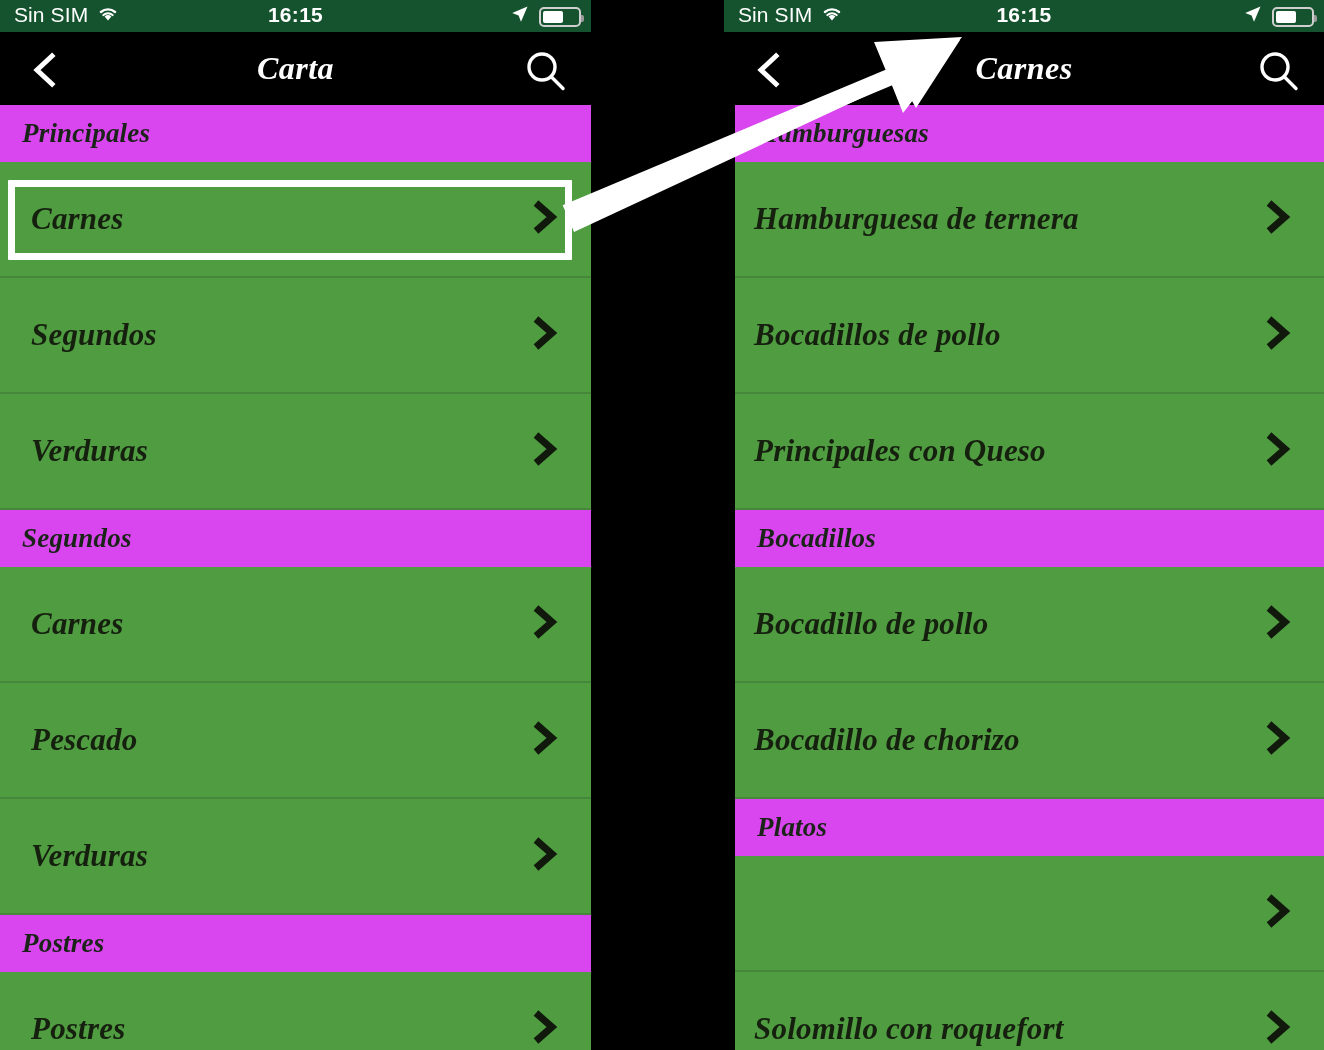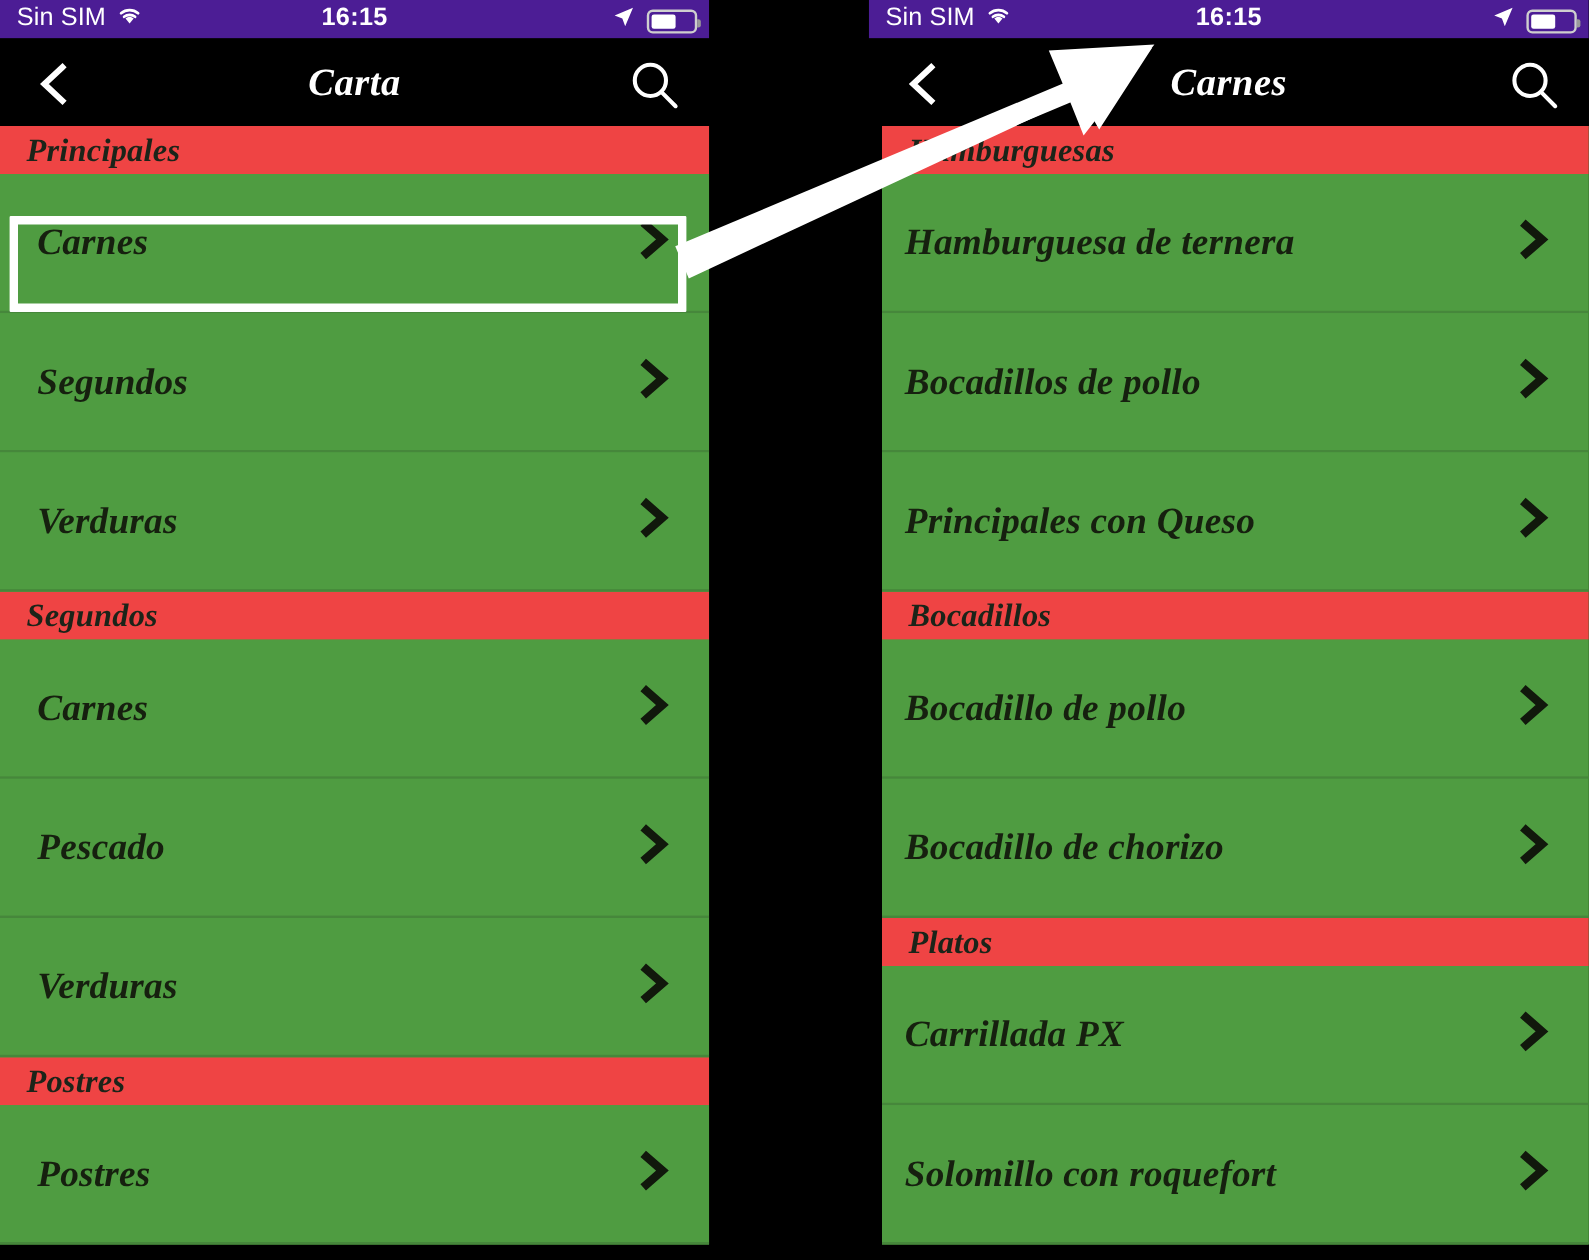--- a/index.html
+++ b/index.html
@@ -23,21 +23,21 @@
     background: #000;
     overflow: hidden;
   }
   #screen-left  { left: 0px;   width: 591px; }
   #screen-right { left: 724px; width: 600px; }
 
   
   .statusbar {
     position: relative;
     height: 32px;
-    background: #4c1d95;
+    background: #14532d;
     color: #fff;
     font-family: "Liberation Sans", sans-serif;
     font-size: 21px;
     font-weight: 500;
   }
   .sb-left {
     position: absolute;
     left: 14px; top: 3px;
     display: flex;
     align-items: center;
@@ -117,22 +117,22 @@
   
   .list {
     position: relative;
     background: #4f9c41;
   }
   #screen-right .list {
     margin-left: 11px;
     width: 589px;
   }
   .section-header {
-    height: 40px;
-    background: #ef4444;
+    height: 57px;
+    background: #d946ef;
     display: flex;
     align-items: center;
     box-sizing: border-box;
   }
   .section-header .sh-label {
     color: #1b2419;
     font-family: "Liberation Serif", serif;
     font-style: italic;
     font-weight: bold;
     font-size: 27px;
@@ -368,21 +368,20 @@
       <div class="row">
         <span class="row-label">Bocadillo de chorizo</span>
         <span class="chev"><svg width="34" height="40" viewBox="0 0 34 40">
             <path d="M9 6 L25 20 L9 34" stroke="#11180c" stroke-width="7" fill="none" stroke-linecap="butt" stroke-linejoin="miter"></path>
           </svg></span>
       </div>
       <div class="section-header">
         <span class="sh-label">Platos</span>
       </div>
       <div class="row">
-        <span class="row-label">Carrillada PX</span>
         <span class="chev"><svg width="34" height="40" viewBox="0 0 34 40">
             <path d="M9 6 L25 20 L9 34" stroke="#11180c" stroke-width="7" fill="none" stroke-linecap="butt" stroke-linejoin="miter"></path>
           </svg></span>
       </div>
       <div class="row">
         <span class="row-label">Solomillo con roquefort</span>
         <span class="chev"><svg width="34" height="40" viewBox="0 0 34 40">
             <path d="M9 6 L25 20 L9 34" stroke="#11180c" stroke-width="7" fill="none" stroke-linecap="butt" stroke-linejoin="miter"></path>
           </svg></span>
       </div>

